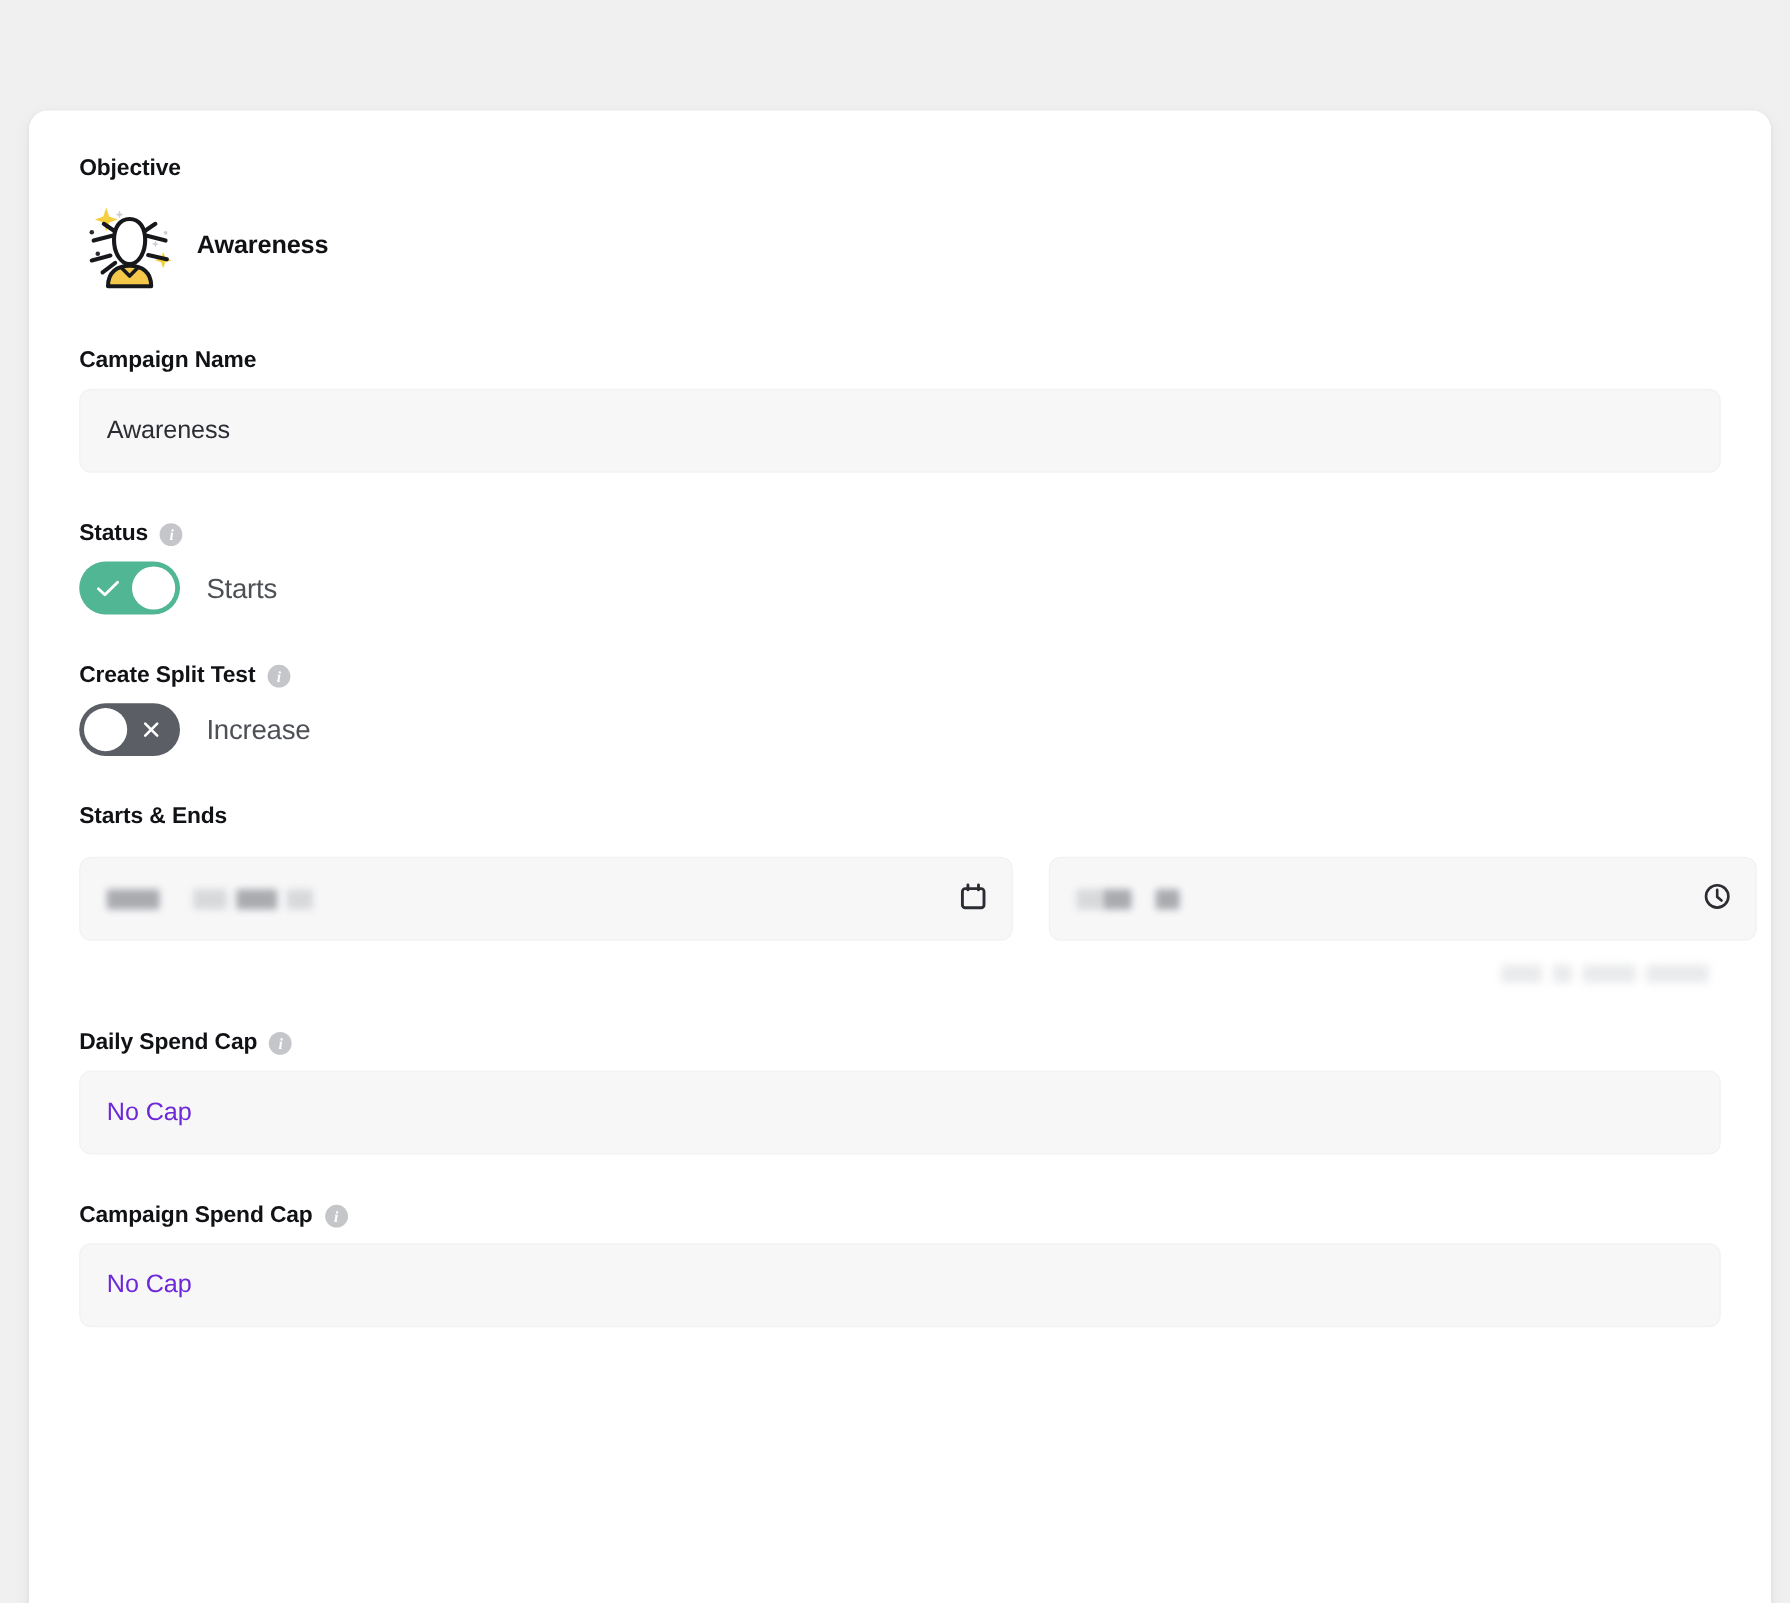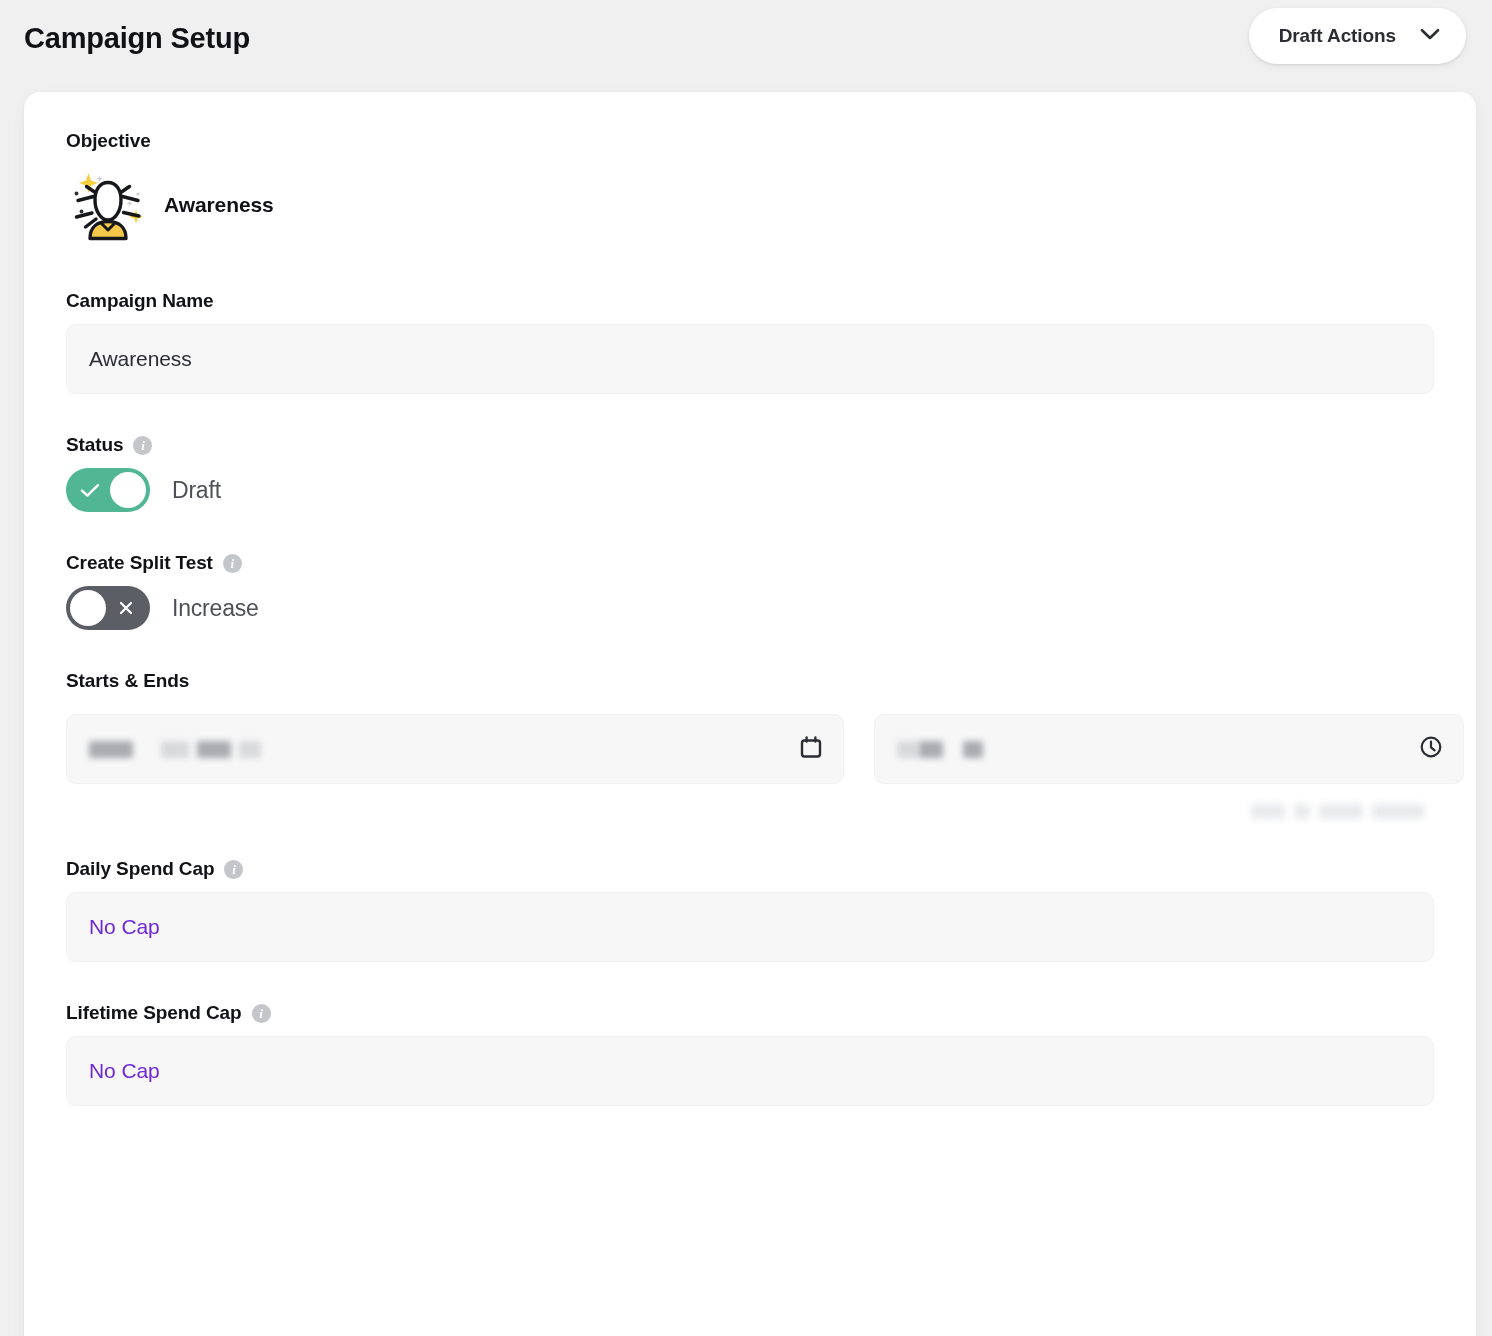--- a/index.html
+++ b/index.html
@@ -254,32 +254,20 @@
     color: #1b1d21;
     letter-spacing: -0.2px;
     cursor: pointer;
   }
 </style>
 </head>
 <body>
 
 <div class="page">
 
-  <div class="topbar">
-    <div class="page-title">Campaign Setup</div>
-
-    <div class="draft-actions">
-      <span class="draft-actions-label">Draft Actions</span>
-      <span class="chev">
-        <svg width="20" height="13" viewBox="0 0 20 13" fill="none">
-          <path d="M2 2.2 L10 10 L18 2.2" stroke="#2b2d32" stroke-width="2.6" stroke-linecap="round" stroke-linejoin="round"></path>
-        </svg>
-      </span>
-    </div>
-  </div>
 
   <div class="card">
 
     <div class="objective-block">
       <div class="field-label">Objective</div>
 
       <div class="objective-row">
         <span class="objective-icon">
           <svg width="84" height="82" viewBox="0 0 84 82" fill="none">
 
@@ -326,21 +314,21 @@
       </div>
       <div class="toggle-row">
         <div class="toggle on">
           <span class="toggle-glyph">
             <svg width="20" height="15" viewBox="0 0 20 15" fill="none">
               <path d="M2 7.6 L7.4 12.6 L18 2.2" stroke="#ffffff" stroke-width="2.4" stroke-linecap="round" stroke-linejoin="round"></path>
             </svg>
           </span>
           <span class="knob"></span>
         </div>
-        <span class="toggle-state-label">Draft</span>
+        <span class="toggle-state-label">Starts</span>
       </div>
     </div>
 
     <div class="block">
       <div class="field-label">
         <span>Create Split Test</span>
         <span class="info-icon">i</span>
       </div>
       <div class="toggle-row">
         <div class="toggle off">
@@ -407,20 +395,20 @@
     <div class="block">
       <div class="field-label">
         <span>Daily Spend Cap</span>
         <span class="info-icon">i</span>
       </div>
       <div class="input-box placeholder">No Cap</div>
     </div>
 
     <div class="block">
       <div class="field-label">
-        <span>Lifetime Spend Cap</span>
+        <span>Campaign Spend Cap</span>
         <span class="info-icon">i</span>
       </div>
       <div class="input-box placeholder">No Cap</div>
     </div>
 
   </div>
 </div>
 
 </body></html>

